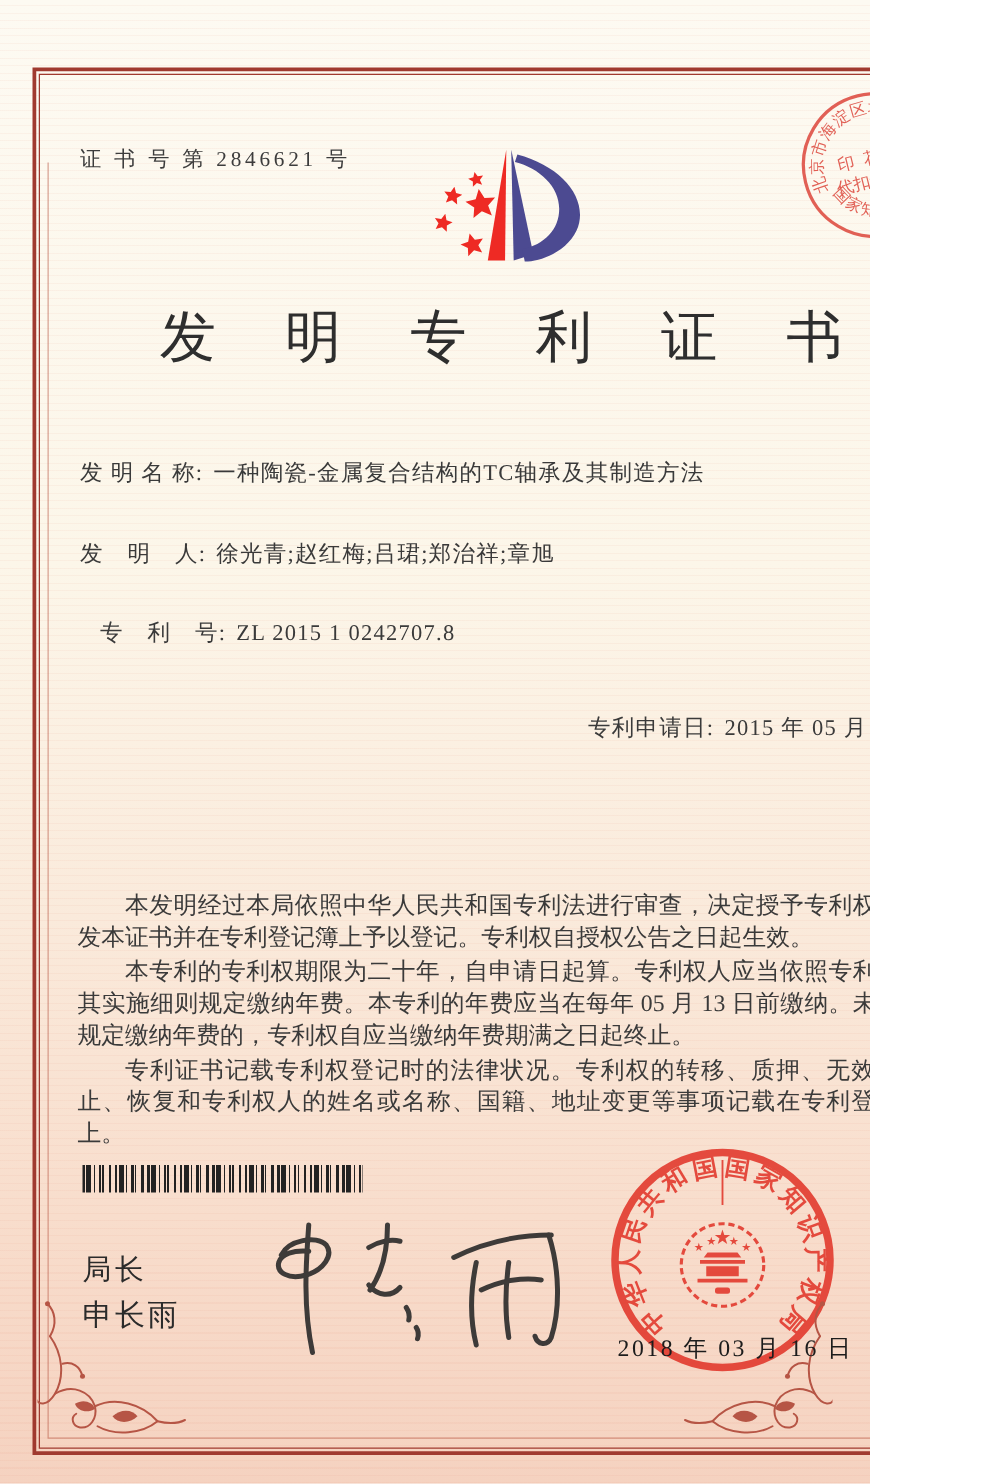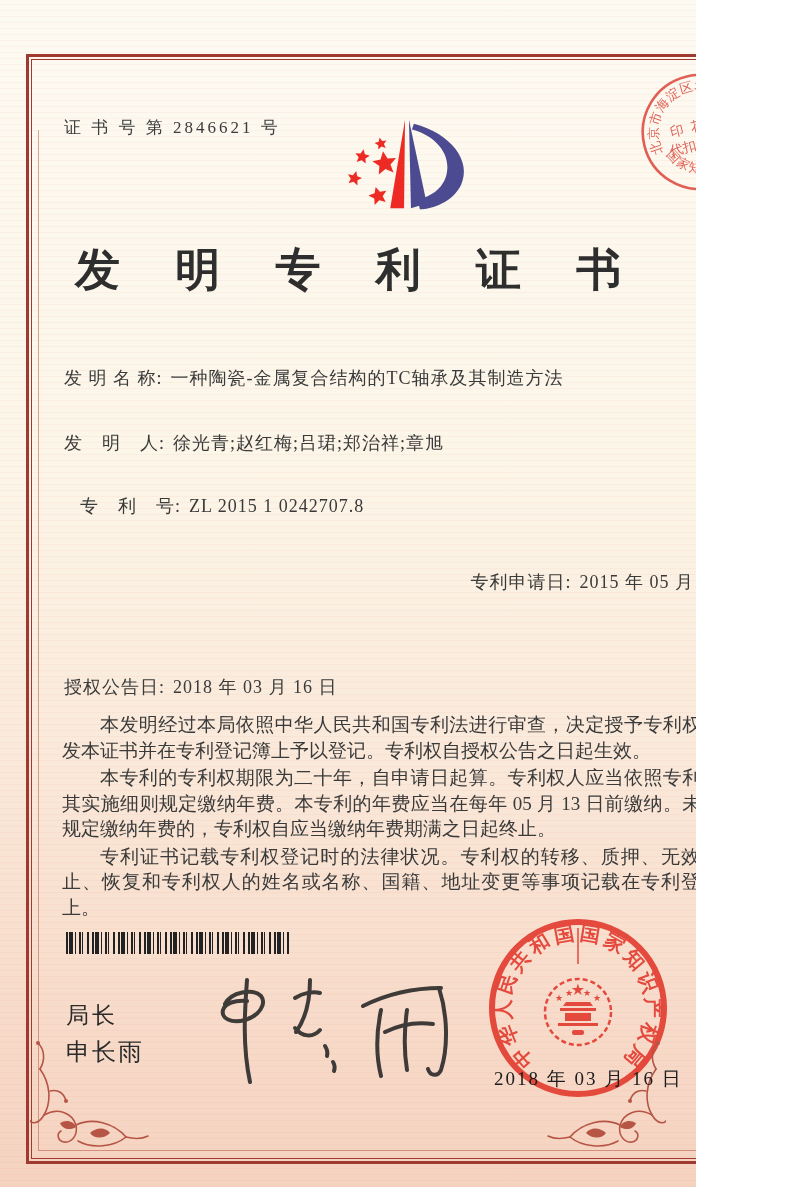--- a/index.html
+++ b/index.html
@@ -15,22 +15,22 @@
   
   .ornament{position:absolute;left:38px;top:130px;width:724px;height:1020px;
     border-left:1px solid rgba(186,92,72,.55);border-right:1px solid rgba(186,92,72,.55);
     border-bottom:1px solid rgba(186,92,72,.55);}
   .corner{position:absolute;width:120px;height:120px;z-index:2;}
   .corner.bl{left:30px;bottom:28px;}
   .corner.br{right:30px;bottom:28px;transform:scaleX(-1);}
   .cert-no{position:absolute;left:64px;top:116px;font-size:17px;letter-spacing:3px;color:#3c3c3c;}
   .logo{position:absolute;left:332px;top:100px;width:150px;height:128px;}
   .stamp{position:absolute;left:633px;top:70px;width:134px;height:130px;}
-  .title{position:absolute;left:0;top:240px;width:100%;text-align:center;
-    font-size:45px;font-weight:700;color:#2e2e2e;letter-spacing:22px;text-indent:22px;}
+  .title{position:absolute;left:0;top:240px;width:100%;text-align:right;
+    font-size:45px;font-weight:400;color:#2e2e2e;letter-spacing:22px;text-indent:22px;}
   .field{position:absolute;left:64px;width:680px;font-size:18px;color:#3a3a3a;
     letter-spacing:1px;white-space:nowrap;}
   .f0{top:366px;} .f1{top:431px;} .f2{top:494px;margin-left:16px;} .f3{top:570px;text-align:right;} .f4{top:615px;} .f5{top:675px;}
   .field .lbl{margin-right:8px;}
   .paras{position:absolute;left:62px;top:712px;width:678px;font-size:19px;
     line-height:25.5px;color:#3a3a3a;text-align:justify;}
   .paras p{margin:0 0 2px 0;text-indent:2em;}
   .barcode{position:absolute;left:66px;top:932px;width:224px;height:22px;
     background:repeating-linear-gradient(90deg,
       #222 0 2px,rgba(0,0,0,0) 2px 3px,
@@ -133,23 +133,20 @@
   </div>
   <div class="field f1">
     <span class="lbl">发　明　人:</span><span>徐光青;赵红梅;吕珺;郑治祥;章旭</span>
   </div>
   <div class="field f2">
     <span class="lbl">专　利　号:</span><span>ZL 2015 1 0242707.8</span>
   </div>
   <div class="field f3">
     <span class="lbl">专利申请日:</span><span>2015 年 05 月 13 日</span>
   </div>
-  <div class="field f5">
-    <span class="lbl">授权公告日:</span><span>2018 年 03 月 16 日</span>
-  </div>
 
   <div class="paras">
     <p>本发明经过本局依照中华人民共和国专利法进行审查，决定授予专利权，颁发本证书并在专利登记簿上予以登记。专利权自授权公告之日起生效。</p>
     <p>本专利的专利权期限为二十年，自申请日起算。专利权人应当依照专利法及其实施细则规定缴纳年费。本专利的年费应当在每年 05 月 13 日前缴纳。未按照规定缴纳年费的，专利权自应当缴纳年费期满之日起终止。</p>
     <p>专利证书记载专利权登记时的法律状况。专利权的转移、质押、无效、终止、恢复和专利权人的姓名或名称、国籍、地址变更等事项记载在专利登记簿上。</p>
   </div>
 
   <div class="barcode"></div>
 
   <div class="signer-title">局长</div>

